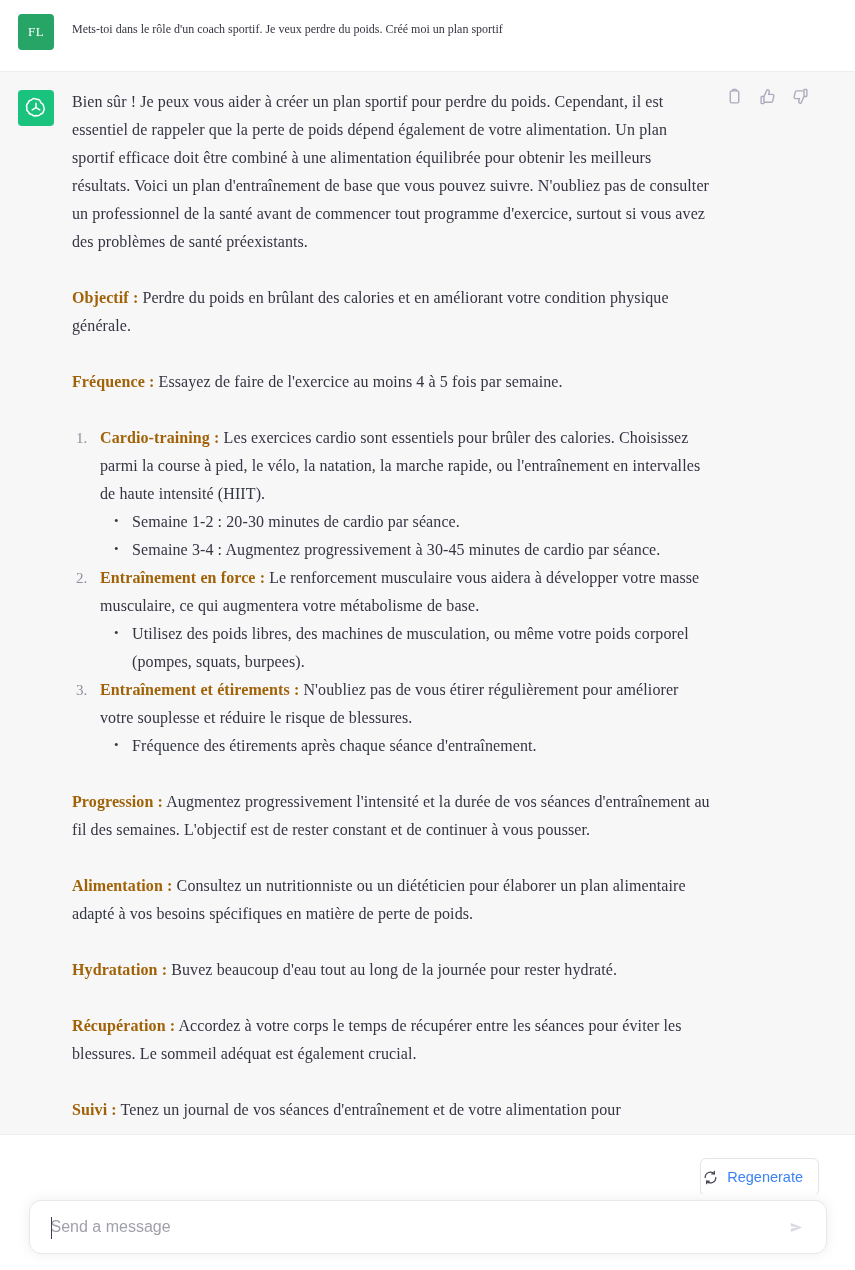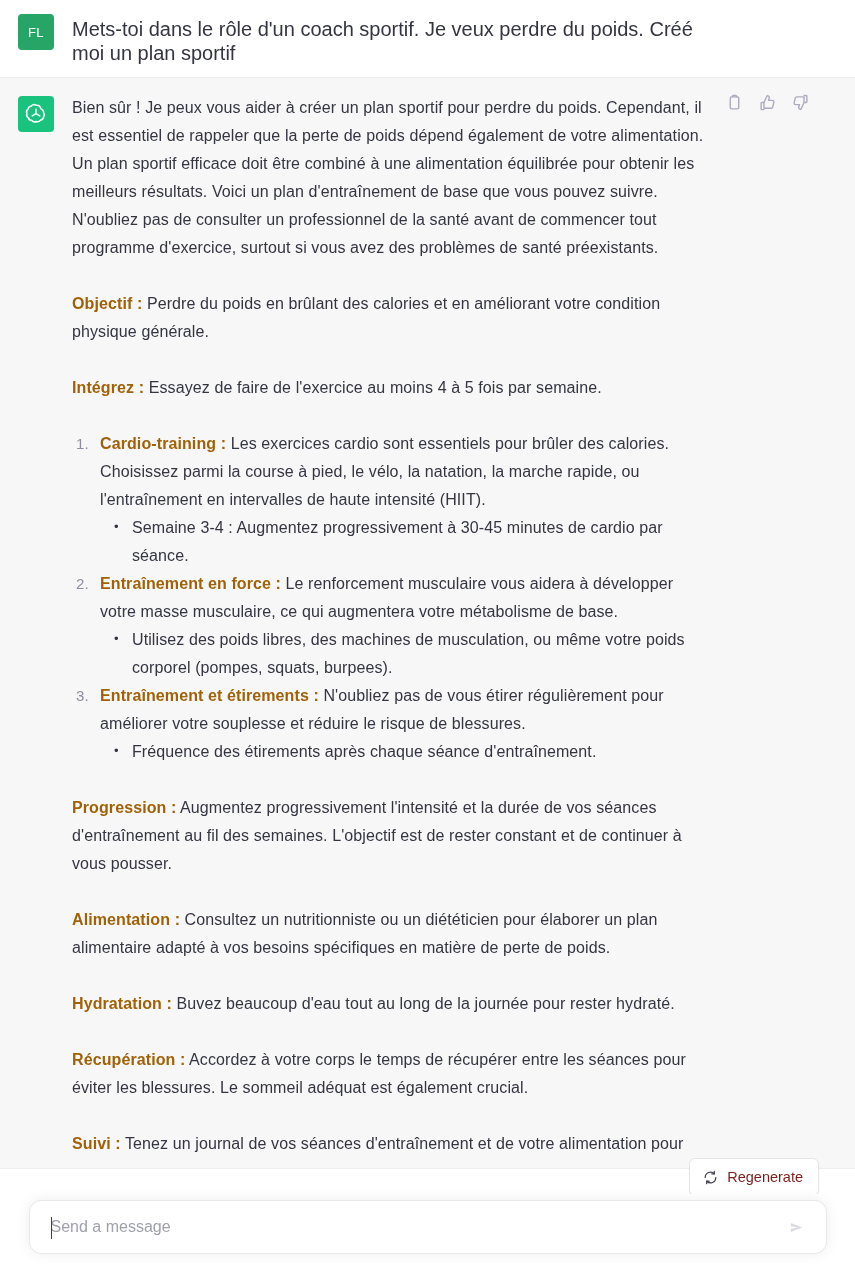--- a/index.html
+++ b/index.html
@@ -17,20 +17,21 @@
     background: #ffffff;
     overflow: hidden;
   }
 
   
   .msg-row {
     display: flex;
     width: 855px;
     padding: 18px 0 18px 0;
     position: relative;
+    font-family: Liberation Serif, serif;
   }
   .msg-row.user {
     background: #ffffff;
     border-bottom: 1px solid #ececf1;
     min-height: 72px;
     padding-top: 12px;
     padding-bottom: 12px;
   }
   .msg-row.assistant {
     background: #f7f7f8;
@@ -74,21 +75,21 @@
     font-size: 16px;
     line-height: 28px;
     letter-spacing: .1px;
   }
   .para { margin-bottom: 28px; }
   .para:last-child { margin-bottom: 0; }
   .para b, .lbl { font-weight: bold; color: #a16207; }
 
   .user-text {
     color: #343541;
-    font-size: 20px;
+    font-size: 12px;
     line-height: 24px;
     padding-top: 5px;
   }
 
   
   ol.steps {
     list-style: none;
     counter-reset: stp;
     margin: 0 0 28px 0;
     padding: 0;
@@ -147,23 +148,23 @@
     bottom: 74px;
     z-index: 6;
   }
   .regen {
     display: flex;
     align-items: center;
     gap: 9px;
     background: #ffffff;
     border: 1px solid #e5e5e8;
     border-radius: 6px;
-    padding: 10px 15px 10px 13px;
+    padding: 10px 15px 10px 2px;
     font-size: 14.5px;
-    color: #7f1d1d;
+    color: #3b82f6;
     box-shadow: 0 1px 2px rgba(0,0,0,.04);
     cursor: pointer;
   }
   .regen svg { width: 15px; height: 15px; display: block; color: #40414f; }
 
   
   .composer-area {
     position: absolute;
     left: 0;
     right: 0;
@@ -252,28 +253,29 @@
 
     <div class="content-col txt">
 
       <div class="para">Bien sûr ! Je peux vous aider à créer un plan sportif pour perdre du poids. Cependant, il est essentiel de rappeler que la perte de poids dépend également de votre alimentation. Un plan sportif efficace doit être combiné à une alimentation équilibrée pour obtenir les meilleurs résultats. Voici un plan d'entraînement de base que vous pouvez suivre. N'oubliez pas de consulter un professionnel de la santé avant de commencer tout programme d'exercice, surtout si vous avez des problèmes de santé préexistants.</div>
 
       <div class="para">
         <span class="lbl">Objectif :</span><span> Perdre du poids en brûlant des calories et en améliorant votre condition physique générale.</span>
       </div>
 
       <div class="para">
-        <span class="lbl">Intégrez :</span><span> Essayez de faire de l'exercice au moins 4 à 5 fois par semaine.</span>
+        <span class="lbl">Fréquence :</span><span> Essayez de faire de l'exercice au moins 4 à 5 fois par semaine.</span>
       </div>
 
 
       <ol class="steps">
         <li>
           <span class="lbl">Cardio-training :</span><span> Les exercices cardio sont essentiels pour brûler des calories. Choisissez parmi la course à pied, le vélo, la natation, la marche rapide, ou l'entraînement en intervalles de haute intensité (HIIT).</span>
           <ul class="subs">
+            <li>Semaine 1-2 : 20-30 minutes de cardio par séance.</li>
             <li>Semaine 3-4 : Augmentez progressivement à 30-45 minutes de cardio par séance.</li>
           </ul>
         </li>
         <li>
           <span class="lbl">Entraînement en force :</span><span> Le renforcement musculaire vous aidera à développer votre masse musculaire, ce qui augmentera votre métabolisme de base.</span>
           <ul class="subs">
             <li>Utilisez des poids libres, des machines de musculation, ou même votre poids corporel (pompes, squats, burpees).</li>
           </ul>
         </li>
         <li>

